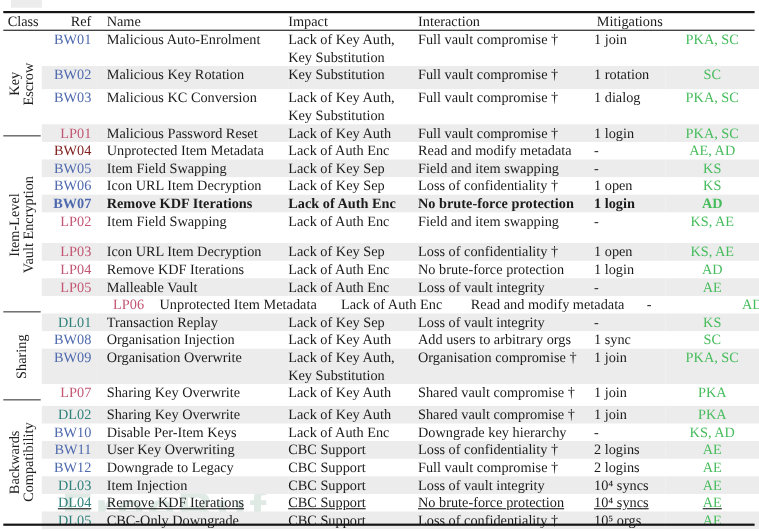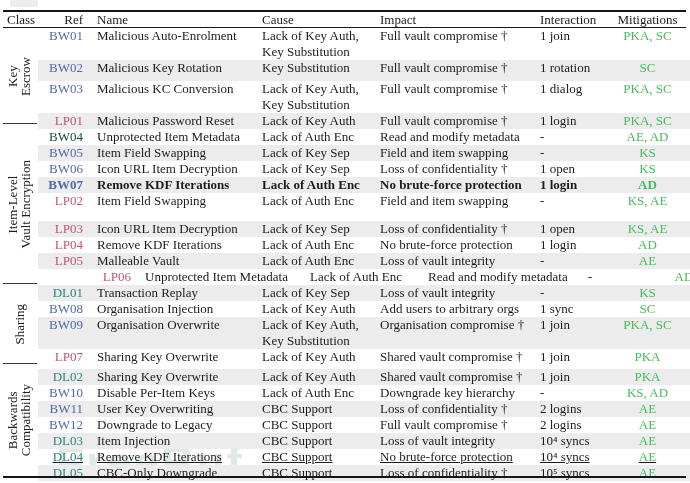--- a/index.html
+++ b/index.html
@@ -62,21 +62,20 @@
 
   <div class="watermark">FreeBuf</div>
   <div class="corner-blob"></div>
 
   <div class="rule" id="toprule"></div>
 
   <div class="header-row grid7">
     <div class="class-col">Class</div>
     <div class="hd-ref">Ref</div>
     <div class="hd-name">Name</div>
-    <div>                  <span>Cause</span></div>
     <div>                  <span>Impact</span></div>
     <div>                  <span>Interaction</span></div>
     <div class="hd-mit">Mitigations</div>
   </div>
 
   <div class="rule" id="headrule"></div>
 
   <div id="rows">
       <div class="trow grid7" style="height: 32px;">
     <div class="col class-col"></div>
@@ -111,21 +110,21 @@
     <div class="col class-col"></div>
     <div class="col ref-col" style="color: rgb(194, 86, 114);">LP01</div>
     <div class="col name-col">Malicious Password Reset</div>
     <div class="col cause-col">Lack of Key Auth</div>
     <div class="col impact-col">Full vault compromise †</div>
     <div class="col interaction-col">1 login</div>
     <div class="col mit-col">PKA, SC</div>
   </div>
       <div class="trow grid7" style="height: 16px;">
     <div class="col class-col"></div>
-    <div class="col ref-col" style="color: #14532d;">BW04</div>
+    <div class="col ref-col" style="color: #7f1d1d;">BW04</div>
     <div class="col name-col">Unprotected Item Metadata</div>
     <div class="col cause-col">Lack of Auth Enc</div>
     <div class="col impact-col">Read and modify metadata</div>
     <div class="col interaction-col">-</div>
     <div class="col mit-col">AE, AD</div>
   </div>
       <div class="trow grid7 shade" style="height: 16px;">
     <div class="col class-col"></div>
     <div class="col ref-col" style="color: rgb(78, 105, 173);">BW05</div>
     <div class="col name-col">Item Field Swapping</div>
@@ -287,21 +286,21 @@
     <div class="col impact-col">No brute-force protection</div>
     <div class="col interaction-col">10⁴ syncs</div>
     <div class="col mit-col">AE</div>
   </div>
       <div class="trow grid7 shade" style="height: 16px;">
     <div class="col class-col"></div>
     <div class="col ref-col" style="color: rgb(47, 129, 123);">DL05</div>
     <div class="col name-col">CBC-Only Downgrade</div>
     <div class="col cause-col">CBC Support</div>
     <div class="col impact-col">Loss of confidentiality †</div>
-    <div class="col interaction-col">10⁵ syncs</div>
+    <div class="col interaction-col">10⁵ orgs</div>
     <div class="col mit-col">AE</div>
   </div>
       <div class="trow grid7" style="height: 16px;">
     <div class="col class-col"></div>
     <div class="col ref-col" style="color: rgb(47, 129, 123);">DL06</div>
     <div class="col name-col">Lucky 64</div>
     <div class="col cause-col">CBC Support</div>
     <div class="col impact-col">No brute-force protection</div>
     <div class="col interaction-col">10⁴ syncs</div>
     <div class="col mit-col">AE</div>

